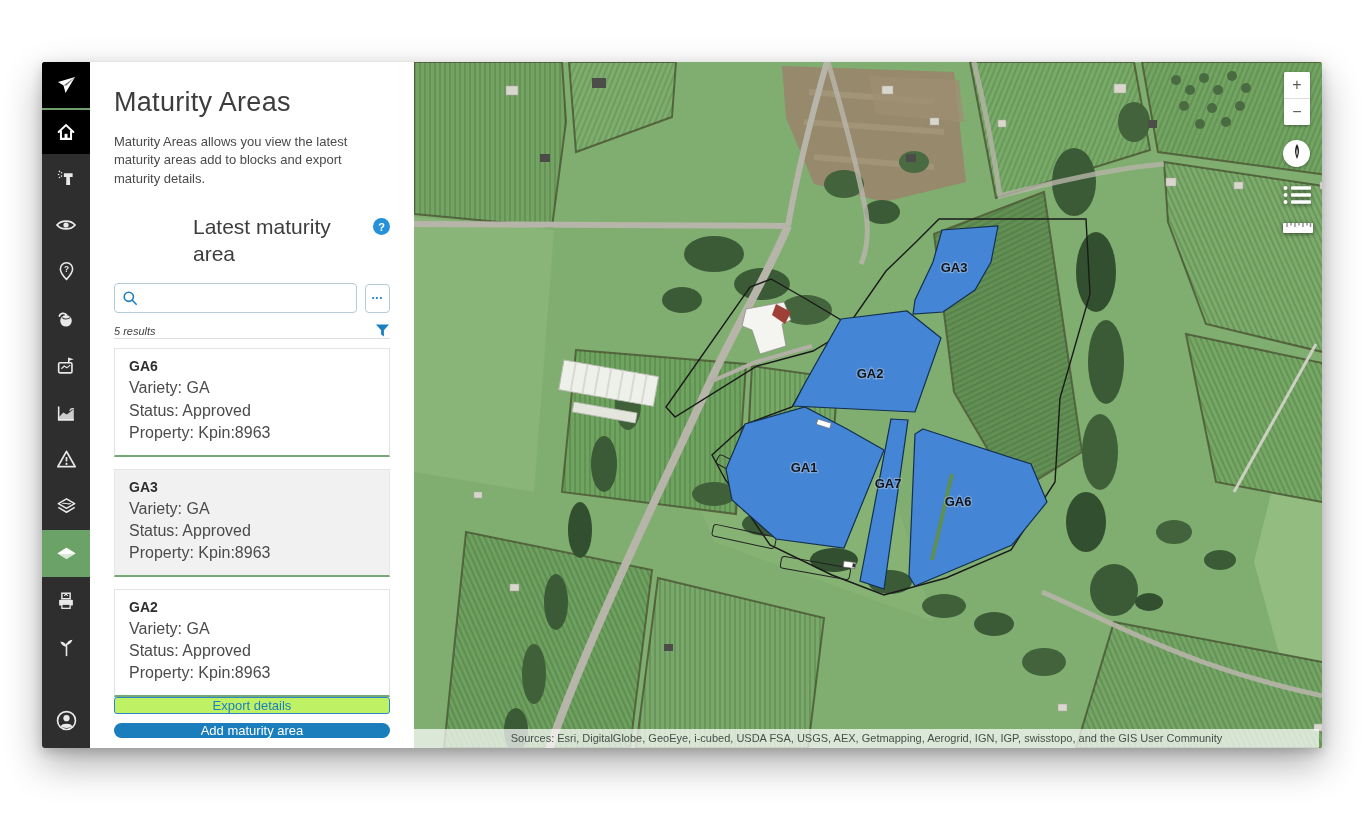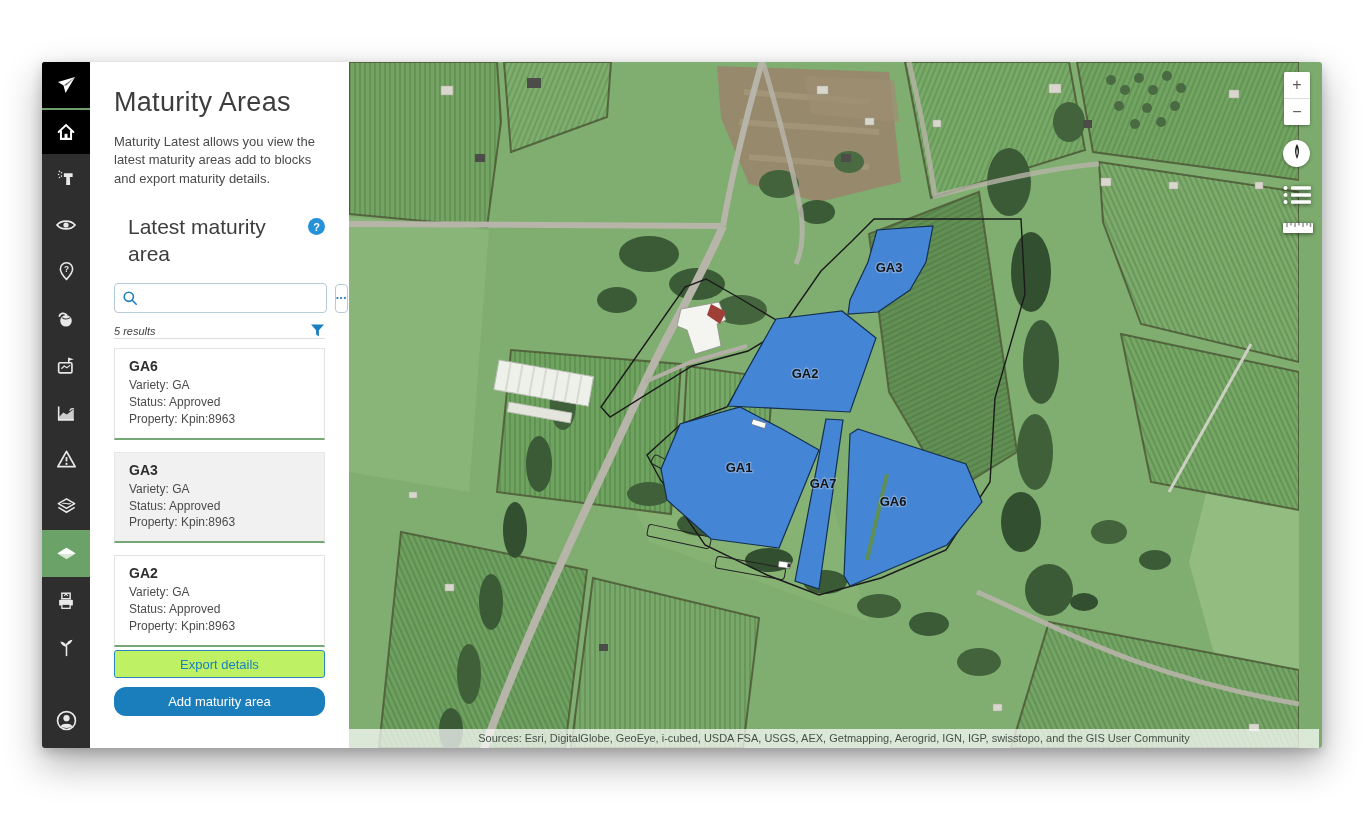--- a/index.html
+++ b/index.html
@@ -13,21 +13,21 @@
   .sidebar { width:48px; background:#2e2e2e; display:flex; flex-direction:column; flex:none; }
   .s-logo { height:48px; background:#000; display:flex; align-items:center; justify-content:center;
             border-bottom:2px solid #6f9f6b; }
   .s-home { height:44px; background:#000; display:flex; align-items:center; justify-content:center; cursor:pointer; }
   .s-cell { height:47px; display:flex; align-items:center; justify-content:center; cursor:pointer; }
   .s-cell.active { background:#6ba267; }
   .s-bottom { margin-top:auto; margin-bottom:4px; }
   .sidebar svg { display:block; }
 
   
-  .panel { width:259px; background:#fff; flex:none; padding:23px 24px 32px 24px;
+  .panel { width:324px; background:#fff; flex:none; padding:23px 24px 32px 24px;
            display:flex; flex-direction:column; position:relative; }
   .p-title { font-size:27px; line-height:34px; font-weight:500; color:#3d3d3d; letter-spacing:.3px; }
   .p-desc { margin-top:14px; font-size:13px; line-height:1.42; color:#4a4a4a; }
   .p-sec { margin-top:25px; display:flex; align-items:flex-start; justify-content:flex-end; }
   .p-sec-title { font-size:21px; line-height:27px; font-weight:500; color:#3d3d3d; width:180px; }
   .help { width:17px; height:17px; border-radius:50%; background:#2591d8; color:#fff; font-size:11px;
           font-weight:bold; display:flex; align-items:center; justify-content:center; margin-top:5px; cursor:pointer; }
   .search-row { margin-top:16px; display:flex; gap:8px; align-items:center; }
   .search-box { flex:1; height:30px; border:1px solid #b5cbd9; border-radius:4px; display:flex;
                 align-items:center; padding:0 7px; background:#fff; }
@@ -36,21 +36,21 @@
   .more-btn { width:25px; height:29px; border:1px solid #b5cbd9; border-radius:4px; background:#fff;
               color:#1a7fc1; font-size:13px; line-height:1; cursor:pointer; letter-spacing:1px; }
   .results-row { margin-top:10px; display:flex; align-items:center; justify-content:space-between;
                  border-bottom:1px solid #dcdcdc; }
   .results-count { font-size:11px; font-style:italic; color:#3f3f3f; }
   .cards { margin-top:9px; display:flex; flex-direction:column; gap:12px; }
   .card { border:1px solid #e3e3e3; border-bottom:2px solid #74a874; background:#fff;
           padding:9px 14px 10px 14px; cursor:pointer; }
   .card.alt { background:#f1f1f1; border-color:#e6e6e6; border-bottom-color:#74a874; }
   .card-title { font-size:14px; font-weight:bold; color:#2e2e2e; margin-bottom:3px; }
-  .card-line { font-size:12px; color:#4b4b4b; line-height:1.4; }
+  .card-line { font-size:16px; color:#4b4b4b; line-height:1.4; }
   .panel-spacer { flex:1; }
   .btn-outline { height:28px; border:1px solid #2b86c4; border-radius:3px; background:#bef264;
                  color:#1a7fc1; font-size:13px; cursor:pointer; width:100%;
                  font-family:"Liberation Sans", sans-serif; }
   .btn-solid { margin-top:9px; height:29px; border:none; border-radius:12px; background:#1b7ebc;
                color:#fff; font-size:13px; cursor:pointer; width:100%;
                font-family:"Liberation Sans", sans-serif; }
 
   
   .map { position:relative; flex:1; overflow:hidden; background:#7cab6d; }
@@ -202,21 +202,21 @@
             <circle cx="12" cy="12" r="8.6" fill="none" stroke="#e9e9e9" stroke-width="1.6"></circle>
             <circle cx="12" cy="9.8" r="3" fill="#e9e9e9"></circle>
             <path d="M6.4,17.6 C7.6,14.4 16.4,14.4 17.6,17.6 C16,19.6 8,19.6 6.4,17.6 Z" fill="#e9e9e9"></path>
           </svg>
       </span>
     </div>
   </nav>
 
   <section class="panel">
     <h1 class="p-title">Maturity Areas</h1>
-    <p class="p-desc">Maturity Latest allows you view the latest maturity areas add to blocks and export maturity details.</p>
+    <p class="p-desc">Maturity Areas allows you view the latest maturity areas add to blocks and export maturity details.</p>
 
     <div class="p-sec">
       <h2 class="p-sec-title">Latest maturity area</h2>
       <span class="help">?</span>
     </div>
 
     <div class="search-row">
       <div class="search-box">
         <span style="display:flex;margin-right:5px;">
           <svg width="16" height="16" viewBox="0 0 16 16">

